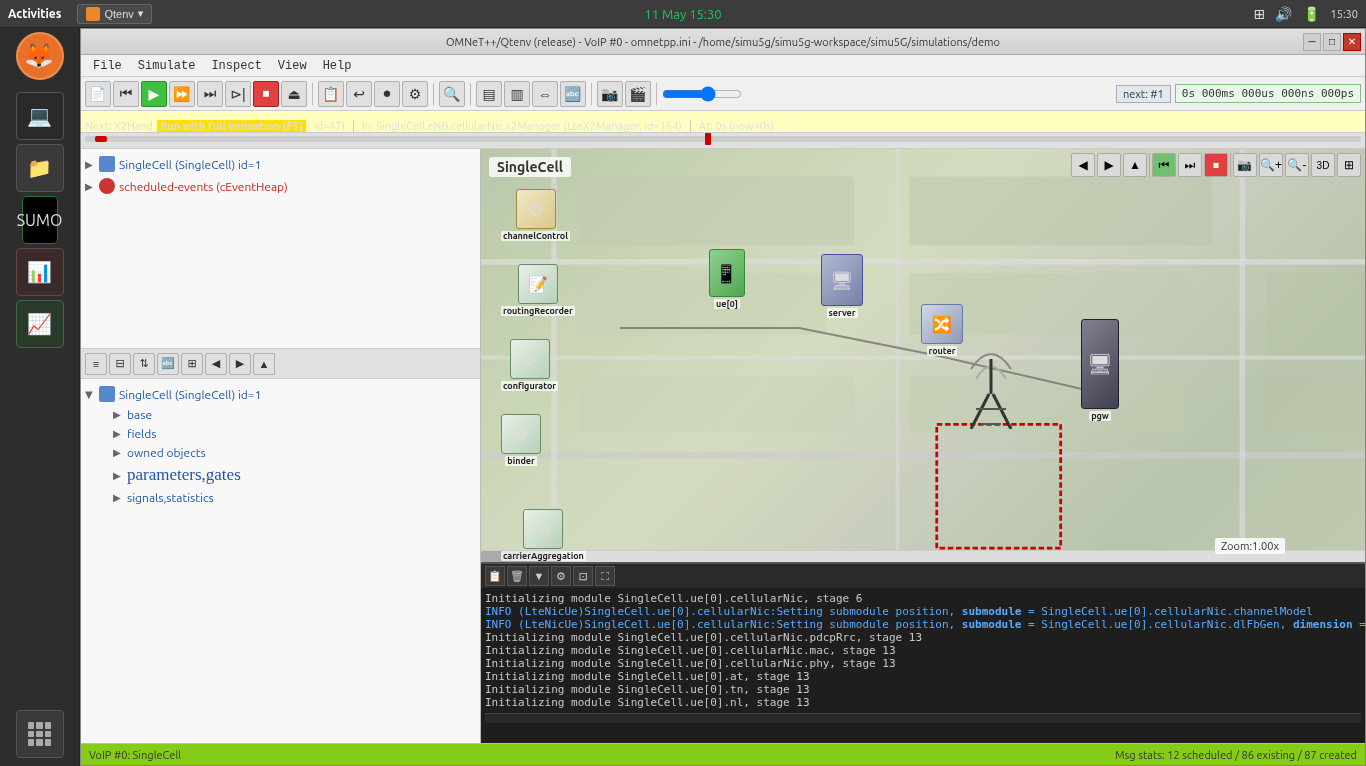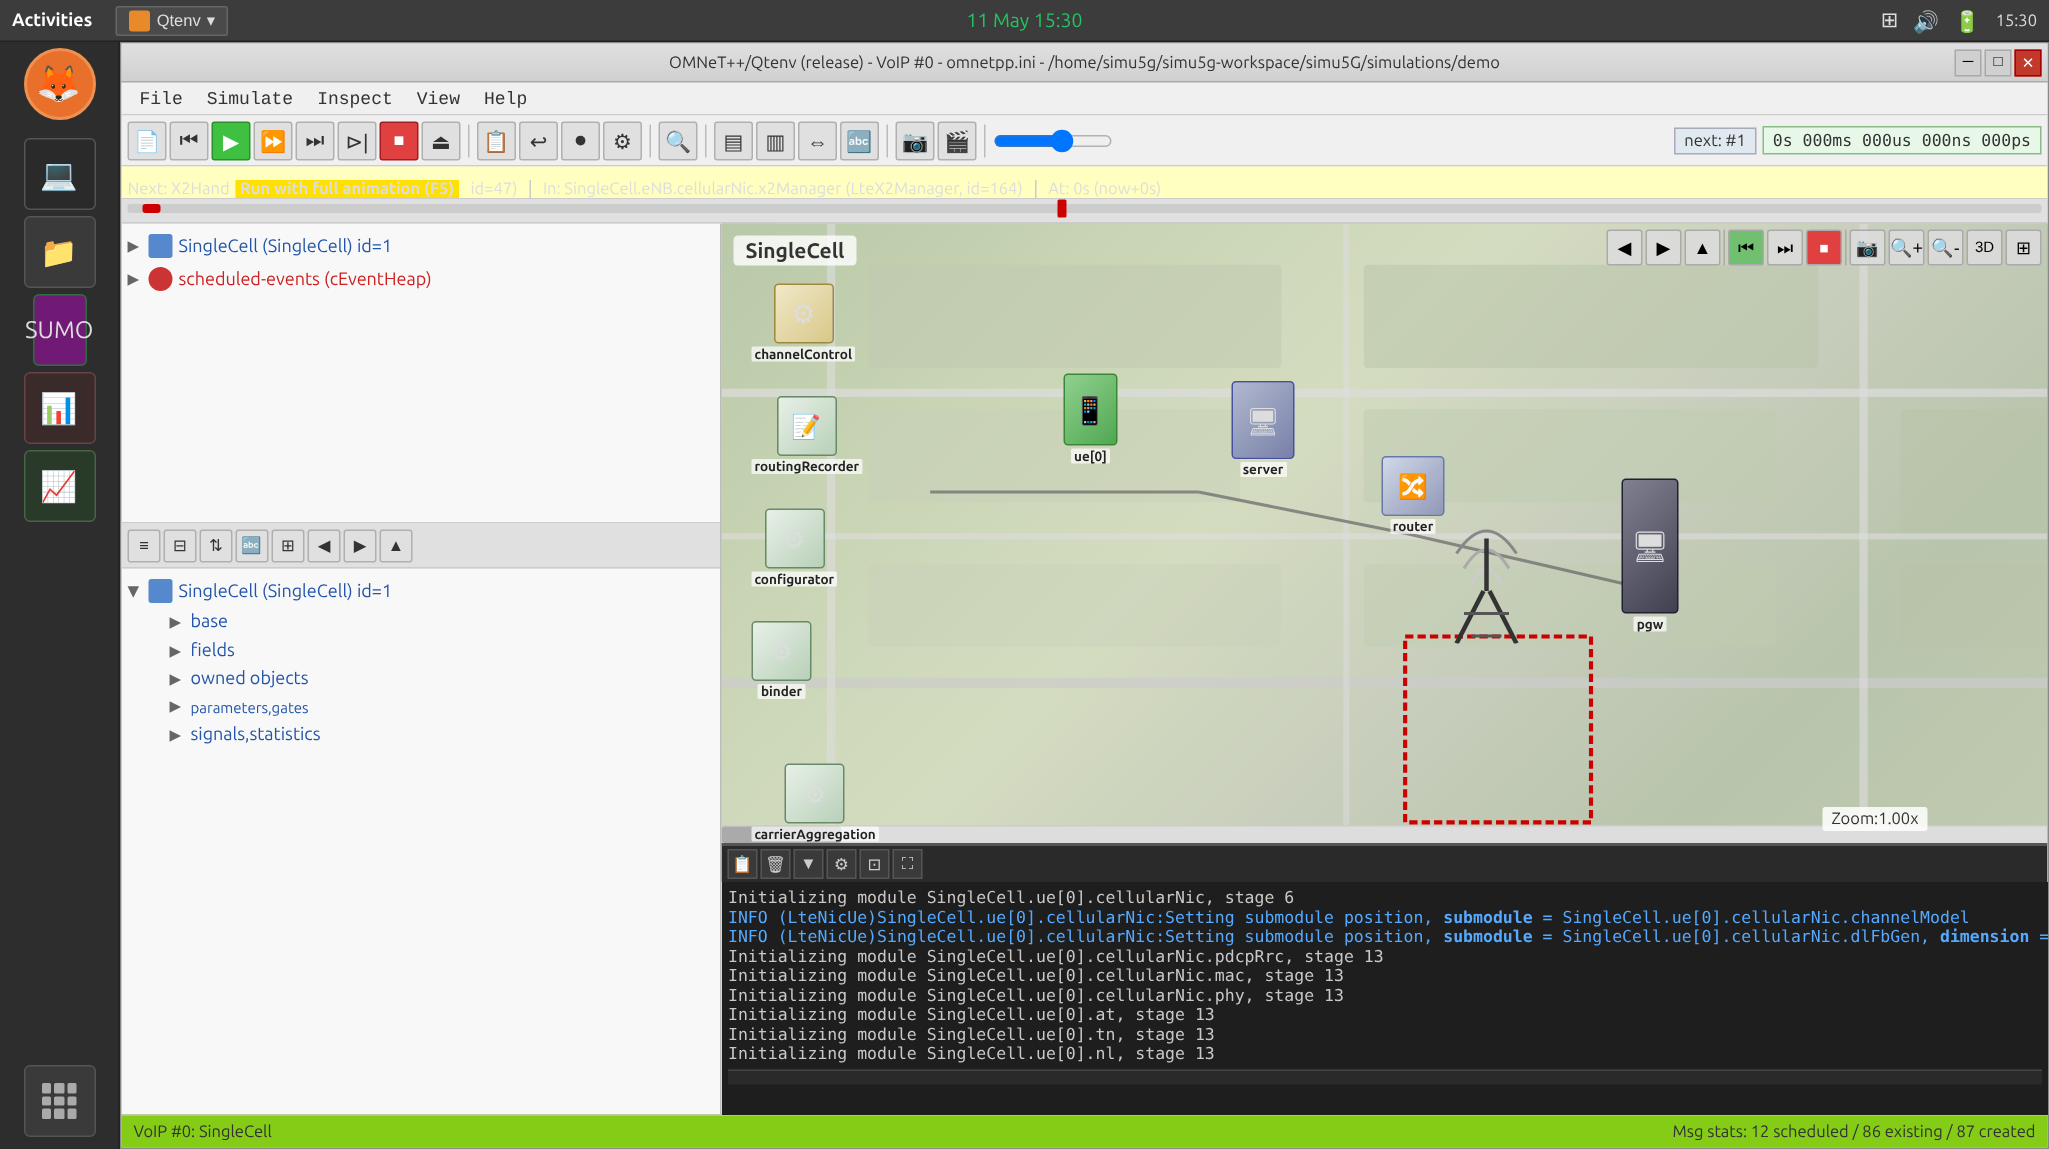--- a/index.html
+++ b/index.html
@@ -148,21 +148,21 @@
         <div style="display:flex;align-items:center;padding:3px 0 3px 28px;cursor:pointer;">
           <span style="width:14px;font-size:10px;color:#666;">▶</span>
           <span style="color:#2255aa;font-size:12px;">fields</span>
         </div>
         <div style="display:flex;align-items:center;padding:3px 0 3px 28px;cursor:pointer;">
           <span style="width:14px;font-size:10px;color:#666;">▶</span>
           <span style="color:#2255aa;font-size:12px;">owned objects</span>
         </div>
         <div style="display:flex;align-items:center;padding:3px 0 3px 28px;cursor:pointer;">
           <span style="width:14px;font-size:10px;color:#666;">▶</span>
-          <span style="color:#2255aa;font-size:10px;">parameters,gates</span>
+          <span style="color:#2255aa;font-size:17px;font-family:Liberation Serif, serif;">parameters,gates</span>
         </div>
         <div style="display:flex;align-items:center;padding:3px 0 3px 28px;cursor:pointer;">
           <span style="width:14px;font-size:10px;color:#666;">▶</span>
           <span style="color:#2255aa;font-size:12px;">signals,statistics</span>
         </div>
       </div>
     </div>
 
     <div style="flex:1;display:flex;flex-direction:column;overflow:hidden;">
 
@@ -313,21 +313,21 @@
     <span style="flex:1;"></span>
     <span style="flex:0 0 auto;">Msg stats: 12 scheduled / 86 existing / 87 created</span>
   </div>
 
 </div>
 
 <div style="position:absolute;top:28px;left:0;width:80px;height:738px;background:#2d2d2d;display:flex;flex-direction:column;align-items:center;padding-top:4px;gap:4px;border-right:1px solid #222;z-index:50;">
   <div style="width:48px;height:48px;background:#e8702a;border-radius:50%;display:flex;align-items:center;justify-content:center;font-size:24px;cursor:pointer;border:2px solid #f09050;">🦊</div>
   <div style="width:48px;height:48px;background:#2a2a2a;border-radius:4px;display:flex;align-items:center;justify-content:center;font-size:20px;cursor:pointer;border:1px solid #555;margin-top:8px;">💻</div>
   <div style="width:48px;height:48px;background:#3a3a3a;border-radius:4px;display:flex;align-items:center;justify-content:center;font-size:20px;cursor:pointer;border:1px solid #555;">📁</div>
-  <div style="width:36px;height:48px;background:#701a75;border-radius:4px;display:flex;align-items:center;justify-content:center;font-size:16px;cursor:pointer;border:1px solid #2a7040;">SUMO</div>
+  <div style="width:36px;height:48px;background:#000000;border-radius:4px;display:flex;align-items:center;justify-content:center;font-size:16px;cursor:pointer;border:1px solid #2a7040;">SUMO</div>
   <div style="width:48px;height:48px;background:#3a2a2a;border-radius:4px;display:flex;align-items:center;justify-content:center;font-size:20px;cursor:pointer;border:1px solid #664444;">📊</div>
   <div style="width:48px;height:48px;background:#2a3a2a;border-radius:4px;display:flex;align-items:center;justify-content:center;font-size:20px;cursor:pointer;border:1px solid #446644;">📈</div>
   <div style="width:48px;height:48px;background:#3a3a3a;border-radius:4px;display:flex;align-items:center;justify-content:center;cursor:pointer;border:1px solid #555;margin-top:auto;margin-bottom:8px;">
     <div style="display:grid;grid-template-columns:1fr 1fr 1fr;gap:2px;width:24px;height:24px;">
       <div style="background:#aaa;border-radius:1px;"></div>
         <div style="background:#aaa;border-radius:1px;"></div>
         <div style="background:#aaa;border-radius:1px;"></div>
       <div style="background:#aaa;border-radius:1px;"></div>
         <div style="background:#aaa;border-radius:1px;"></div>
         <div style="background:#aaa;border-radius:1px;"></div>

